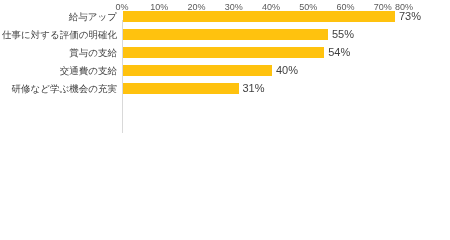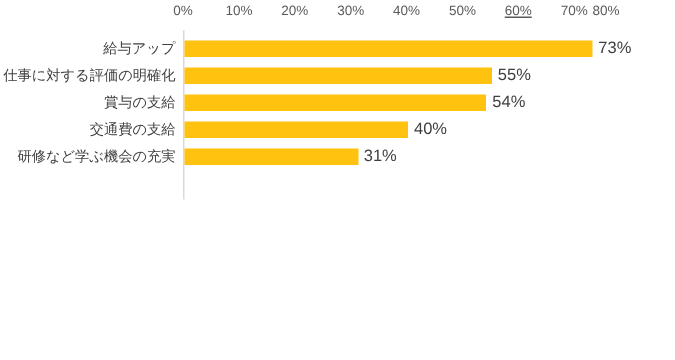--- a/index.html
+++ b/index.html
@@ -47,21 +47,21 @@
     top: 20px;
     width: 1px;
     height: 113px;
     background: #d9d9d9;
   }
 
   
   .rows {
     position: absolute;
     left: 0;
-    top: 24px;
+    top: 8px;
     width: 450px;
   }
   .row {
     position: relative;
     height: 17px;
     margin-bottom: 1px;
   }
   .cat-label {
     position: absolute;
     right: 333px; 

